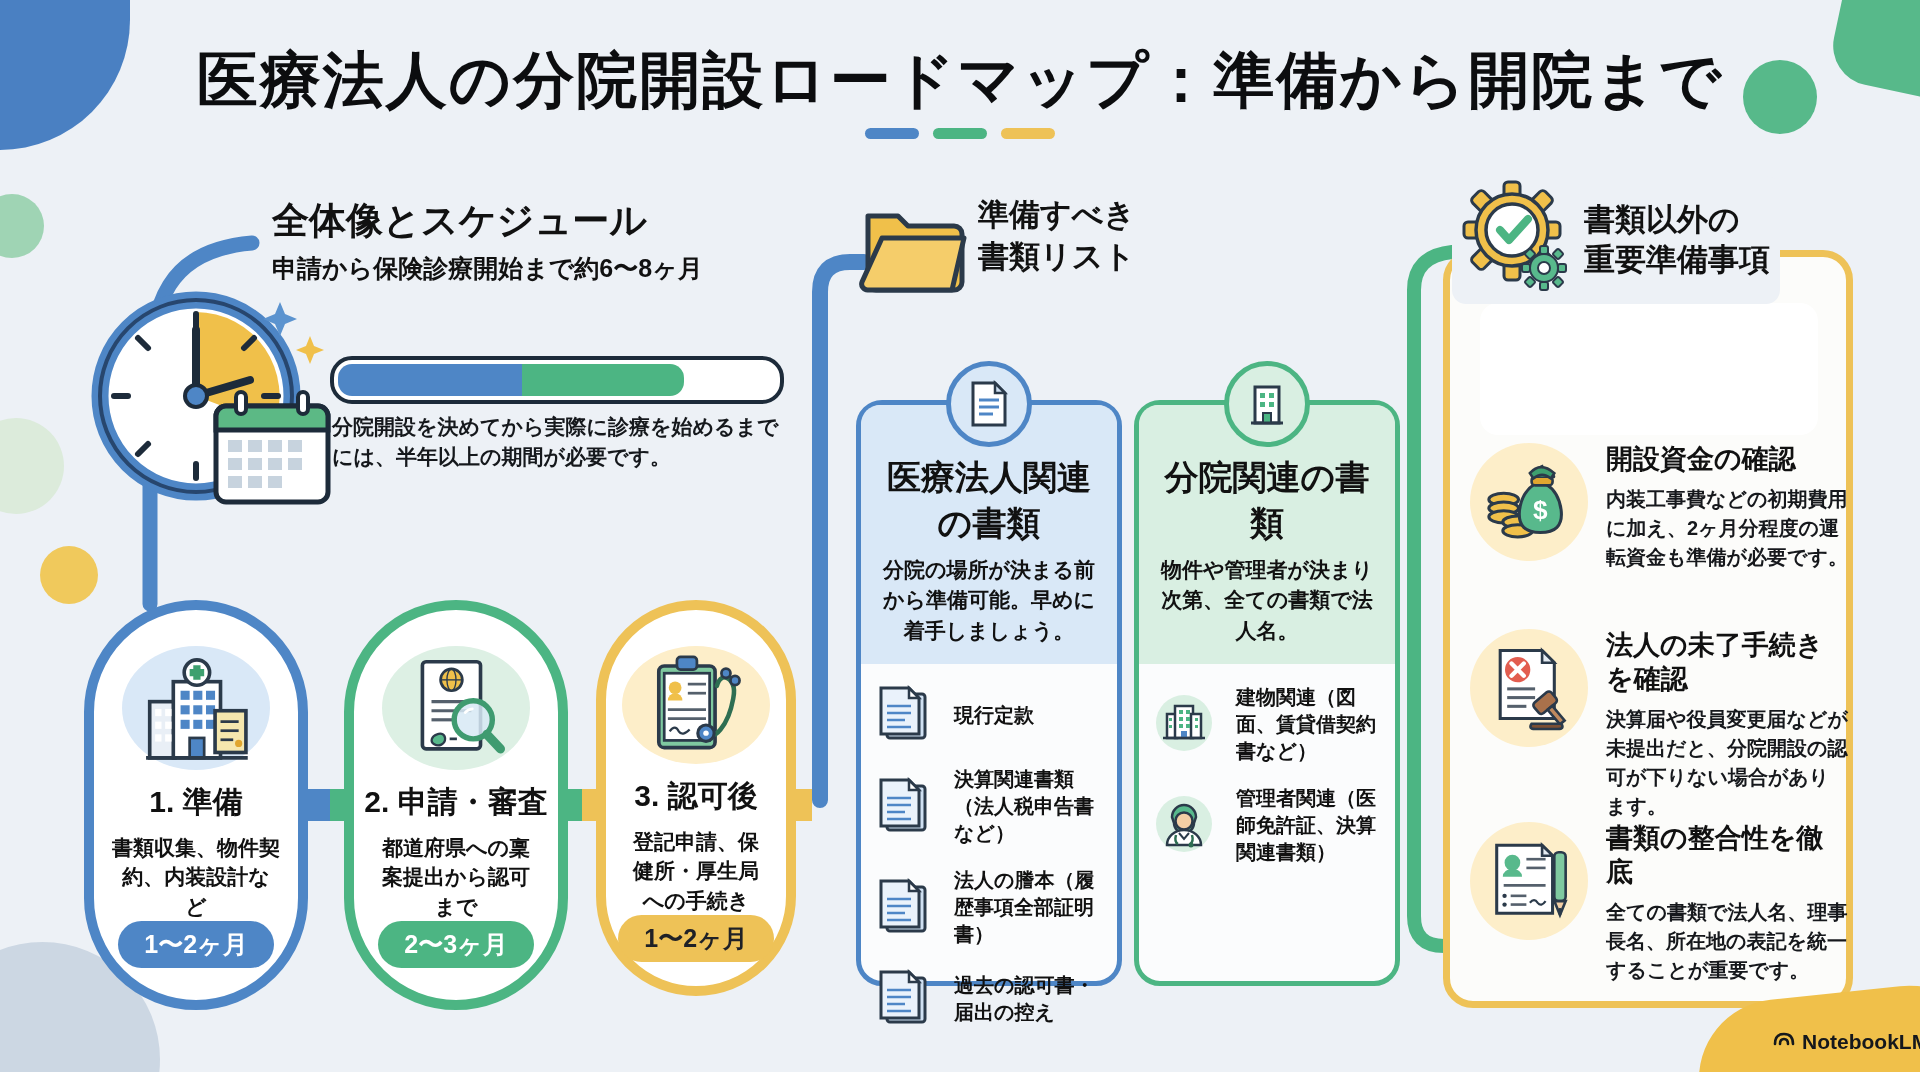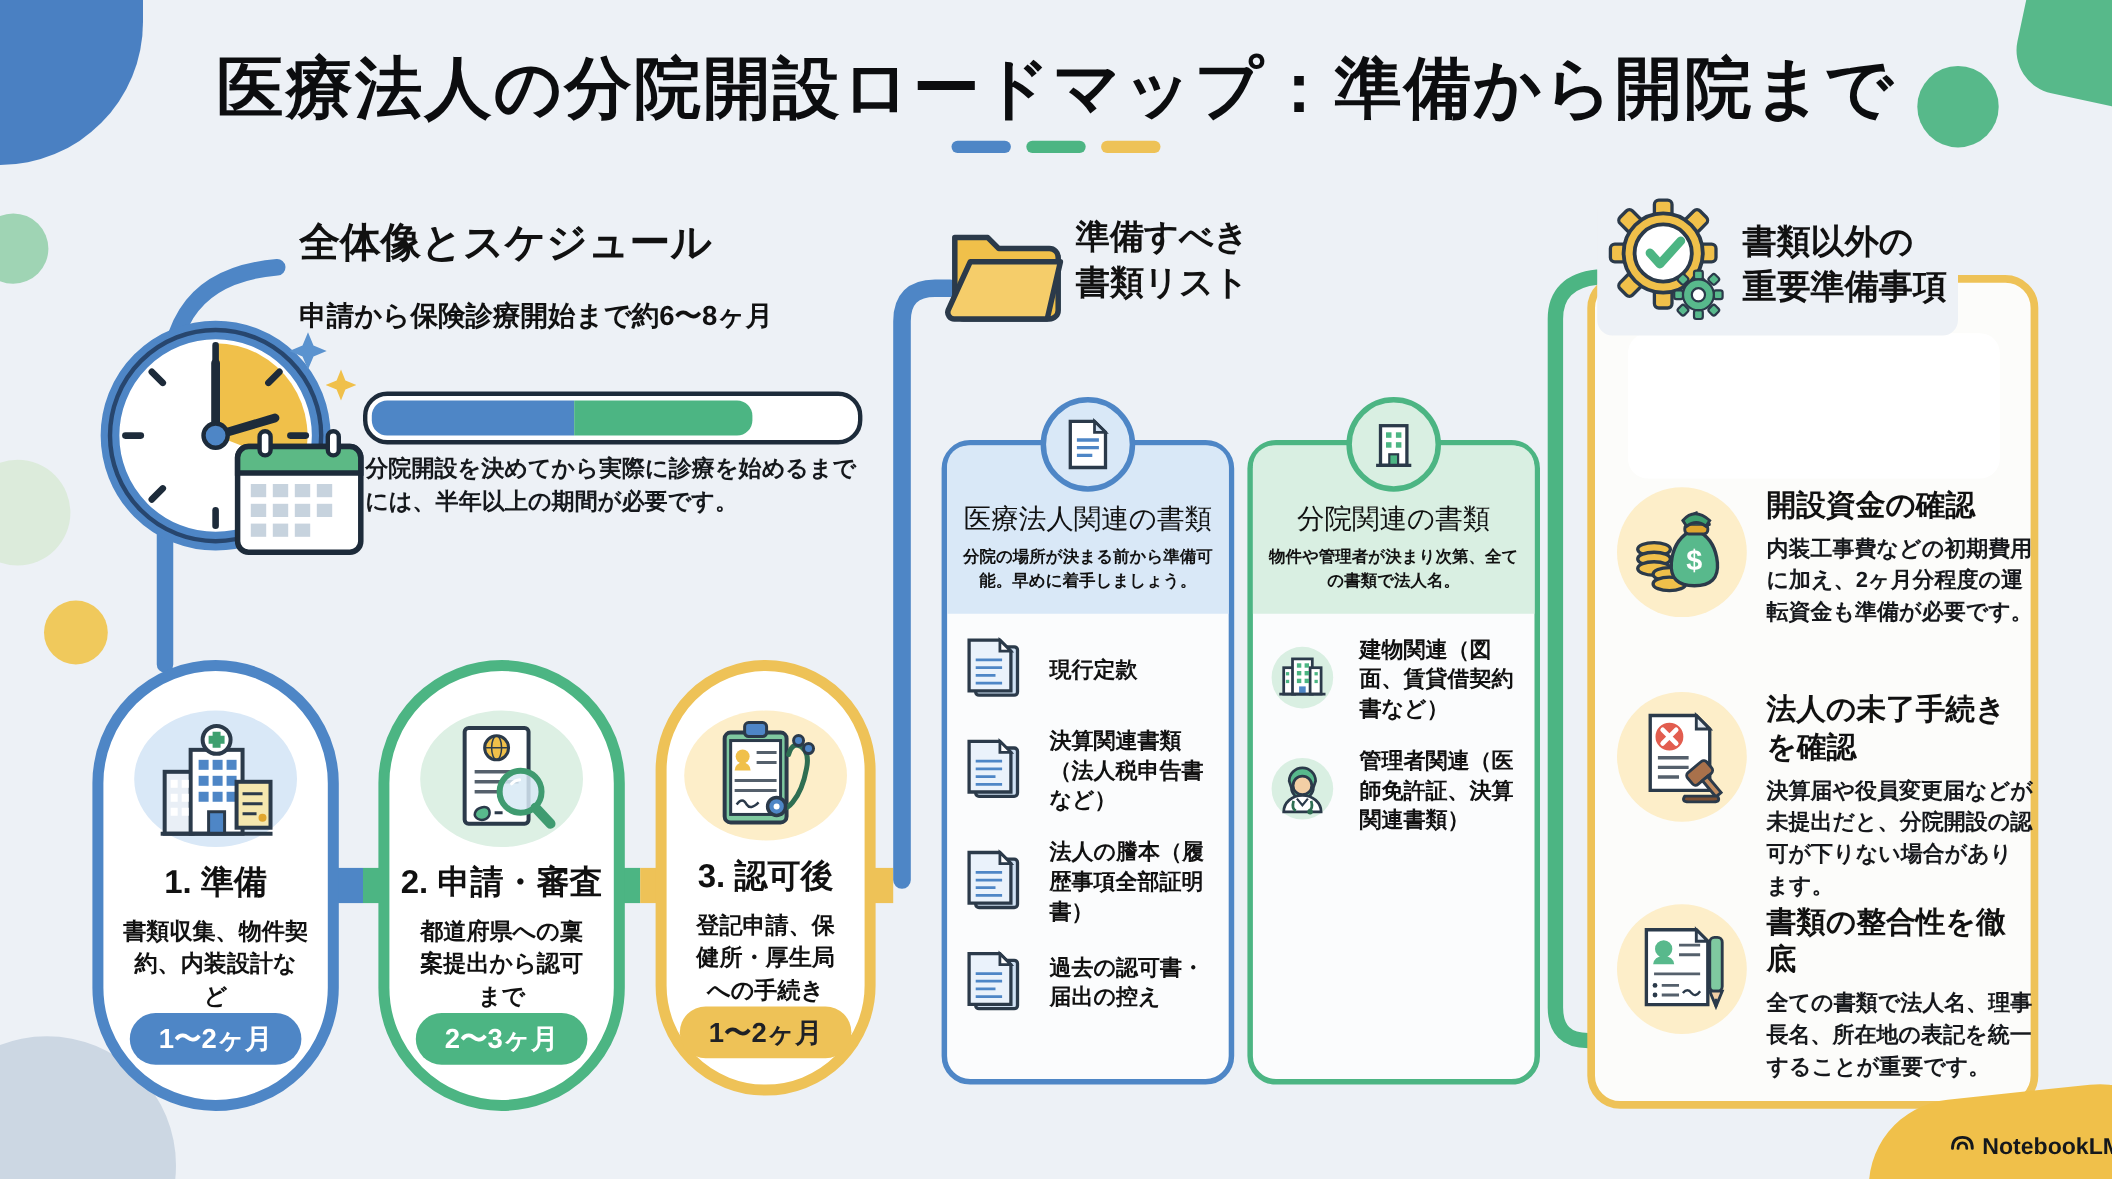--- a/index.html
+++ b/index.html
@@ -9,21 +9,21 @@
   .blob{position:absolute;z-index:0;}
   .connectors{position:absolute;left:0;top:0;z-index:1;pointer-events:none;}
   
   .title{position:absolute;left:0;right:0;top:40px;text-align:center;font-size:61px;
          font-weight:900;letter-spacing:2px;color:#0c0d0f;z-index:3;}
   .dashes{position:absolute;left:0;right:0;top:128px;display:flex;justify-content:center;gap:14px;z-index:3;}
   .dash{width:54px;height:11px;border-radius:6px;}
   
   .sec1-head{position:absolute;left:272px;top:196px;z-index:3;}
   .sec1-head h2{margin:0;font-size:37px;font-weight:900;}
-  .sec1-head .sub{margin-top:24px;font-size:25px;font-weight:800;}
+  .sec1-head .sub{margin-top:6px;font-size:25px;font-weight:800;}
   .clockwrap{position:absolute;left:84px;top:284px;z-index:2;}
   .progress-outer{position:absolute;left:330px;top:356px;width:438px;height:32px;background:#fff;
     border:4px solid #1d2b3a;border-radius:22px;padding:4px;display:flex;z-index:2;}
   .seg{height:100%;}
   .seg:first-child{border-radius:14px 0 0 14px;}
   .seg:last-child{border-radius:0 14px 14px 0;}
   .prog-note{position:absolute;left:332px;top:412px;width:452px;font-size:21px;font-weight:800;
     line-height:1.45;color:#15181c;z-index:2;}
   
   .step-card{position:absolute;top:600px;width:224px;height:410px;background:#fff;border-radius:114px;
@@ -34,22 +34,22 @@
   .step-desc{font-size:21px;font-weight:800;text-align:center;padding:0 18px;margin-top:10px;line-height:1.4;}
   .badge{margin-top:auto;margin-bottom:32px;padding:7px 26px;border-radius:999px;font-size:25px;font-weight:900;}
   
   .docs-head{position:absolute;left:856px;top:194px;display:flex;align-items:flex-start;z-index:3;}
   .docs-head .lines{font-size:31px;font-weight:900;line-height:1.35;}
   .doc-col{position:absolute;top:400px;width:266px;height:586px;background:#fbfcfd;border-radius:26px;
     z-index:2;box-sizing:border-box;}
   .col-badge{position:absolute;top:-44px;left:50%;transform:translateX(-50%);width:86px;height:86px;
     border-radius:50%;display:flex;align-items:center;justify-content:center;box-sizing:border-box;}
   .col-head{border-radius:19px 19px 0 0;padding:50px 12px 18px;text-align:center;}
-  .col-head .ct{font-size:25px;font-weight:400;}
-  .col-head .cs{font-size:15px;font-weight:700;margin-top:8px;line-height:1.45;}
+  .col-head .ct{font-size:34px;font-weight:700;}
+  .col-head .cs{font-size:21px;font-weight:700;margin-top:8px;line-height:1.45;}
   .col-items{padding:20px 14px 0 16px;}
   .doc-item{display:flex;gap:23px;align-items:center;margin-bottom:20px;}
   .doc-item .lbl{font-size:20px;font-weight:800;line-height:1.35;}
   
   .prep-card{position:absolute;left:1443px;top:250px;width:410px;height:758px;background:#fcfcfa;
     border:7px solid #eec257;border-radius:30px;z-index:2;box-sizing:border-box;}
   .prep-head{position:absolute;left:1452px;top:176px;display:flex;gap:12px;align-items:center;z-index:4;
     background:#edf1f6;border-radius:14px;padding:4px 10px 4px 4px;}
   .prep-head .lines{font-size:31px;font-weight:900;line-height:1.3;}
   .prep-placeholder{position:absolute;left:30px;top:46px;width:338px;height:132px;background:#fff;border-radius:18px;}

